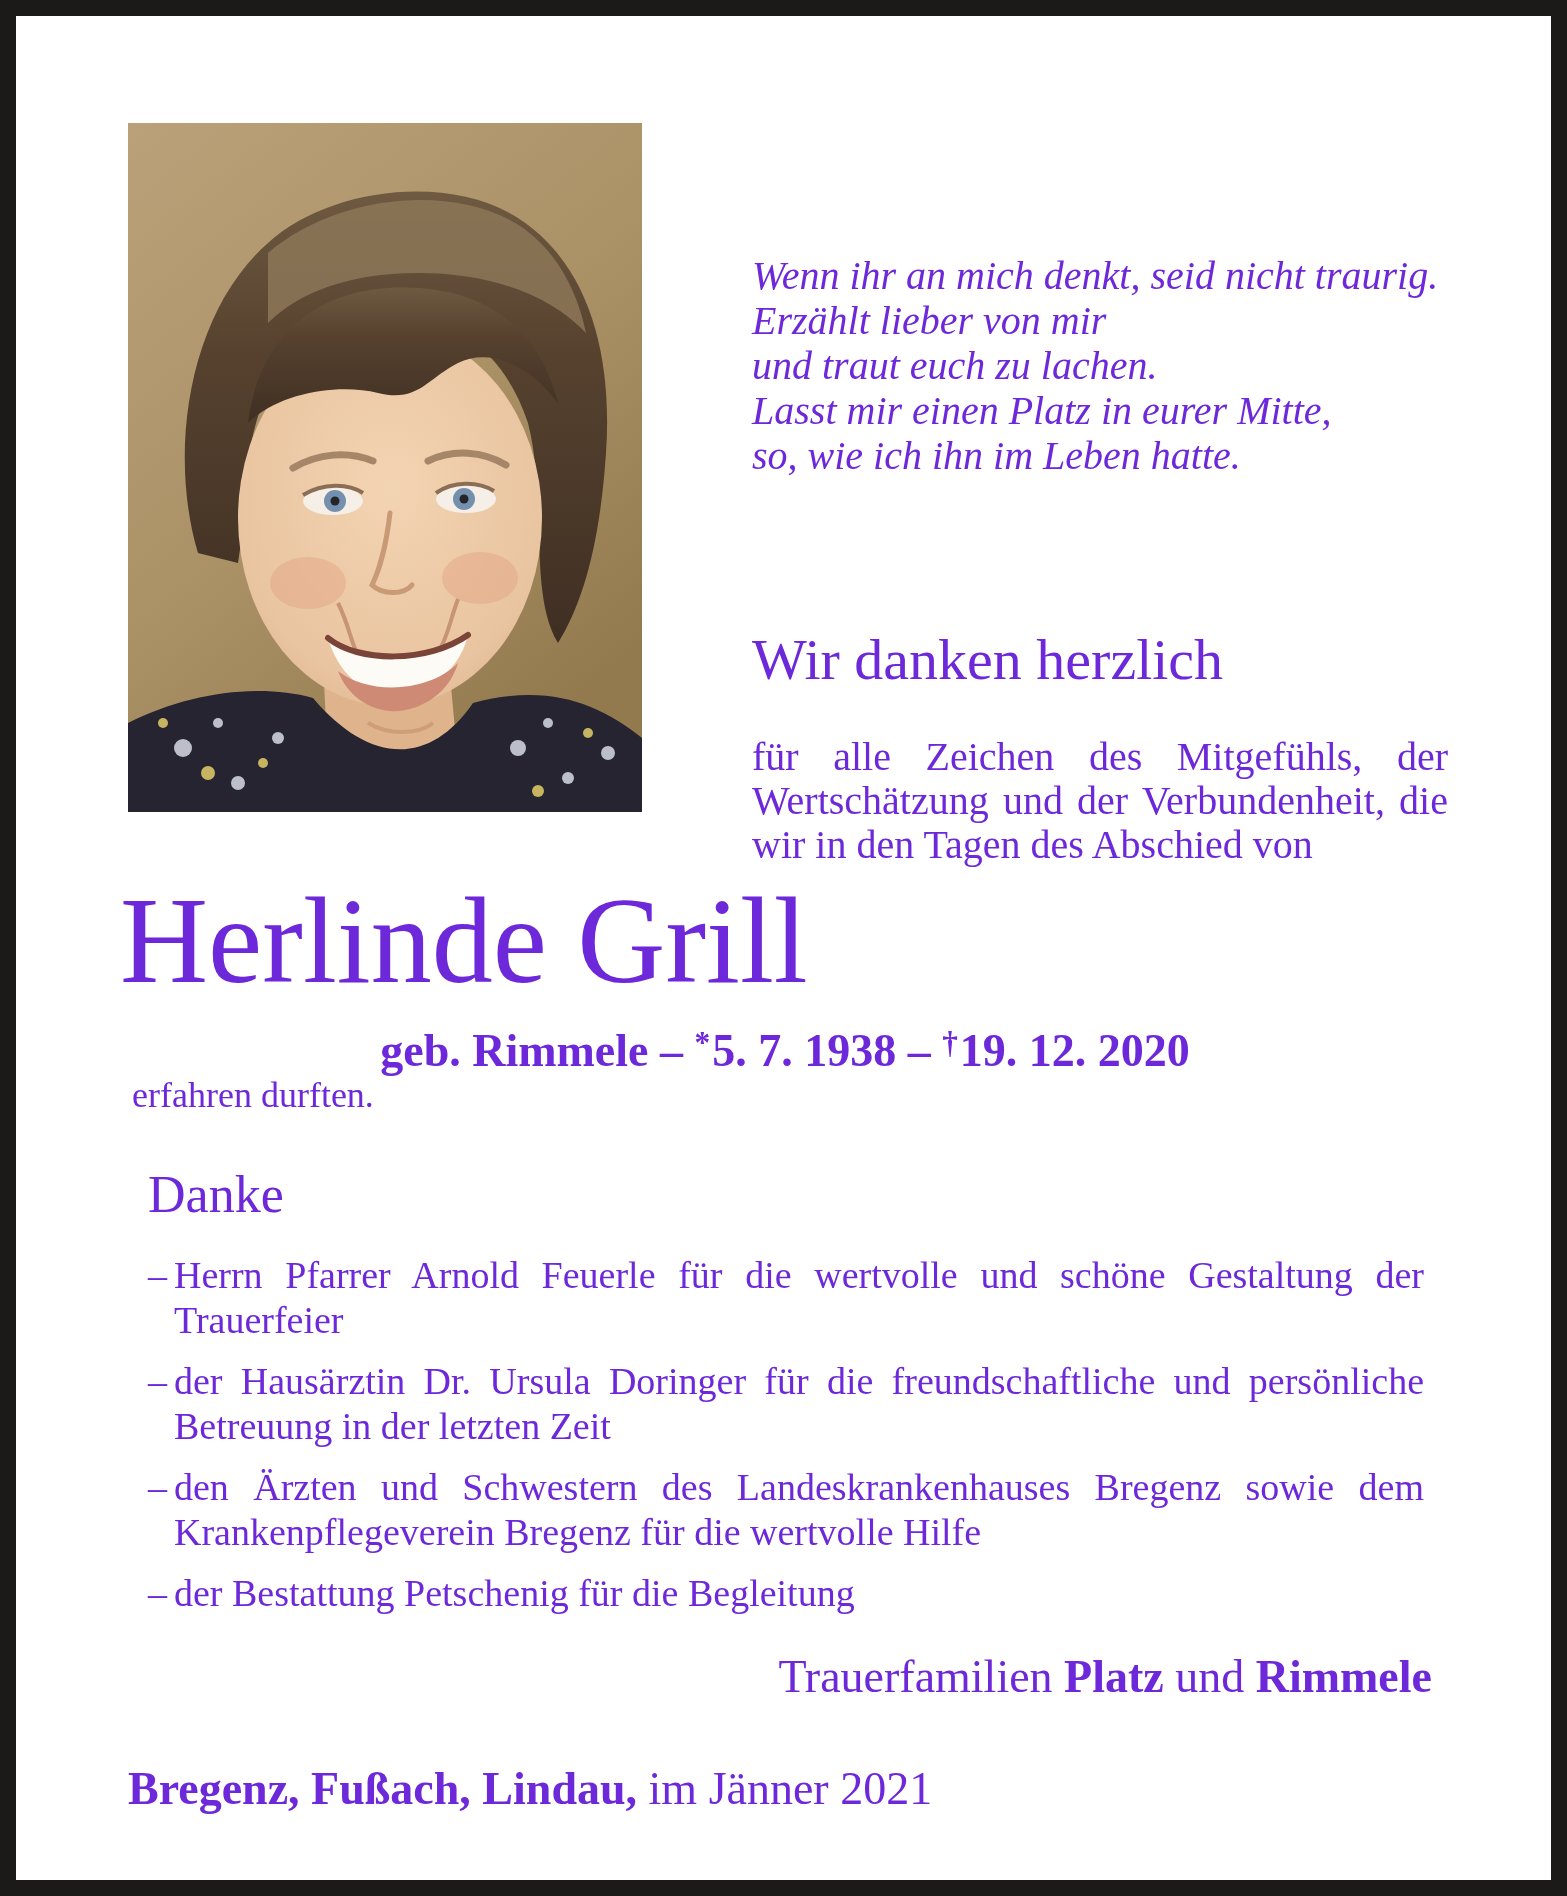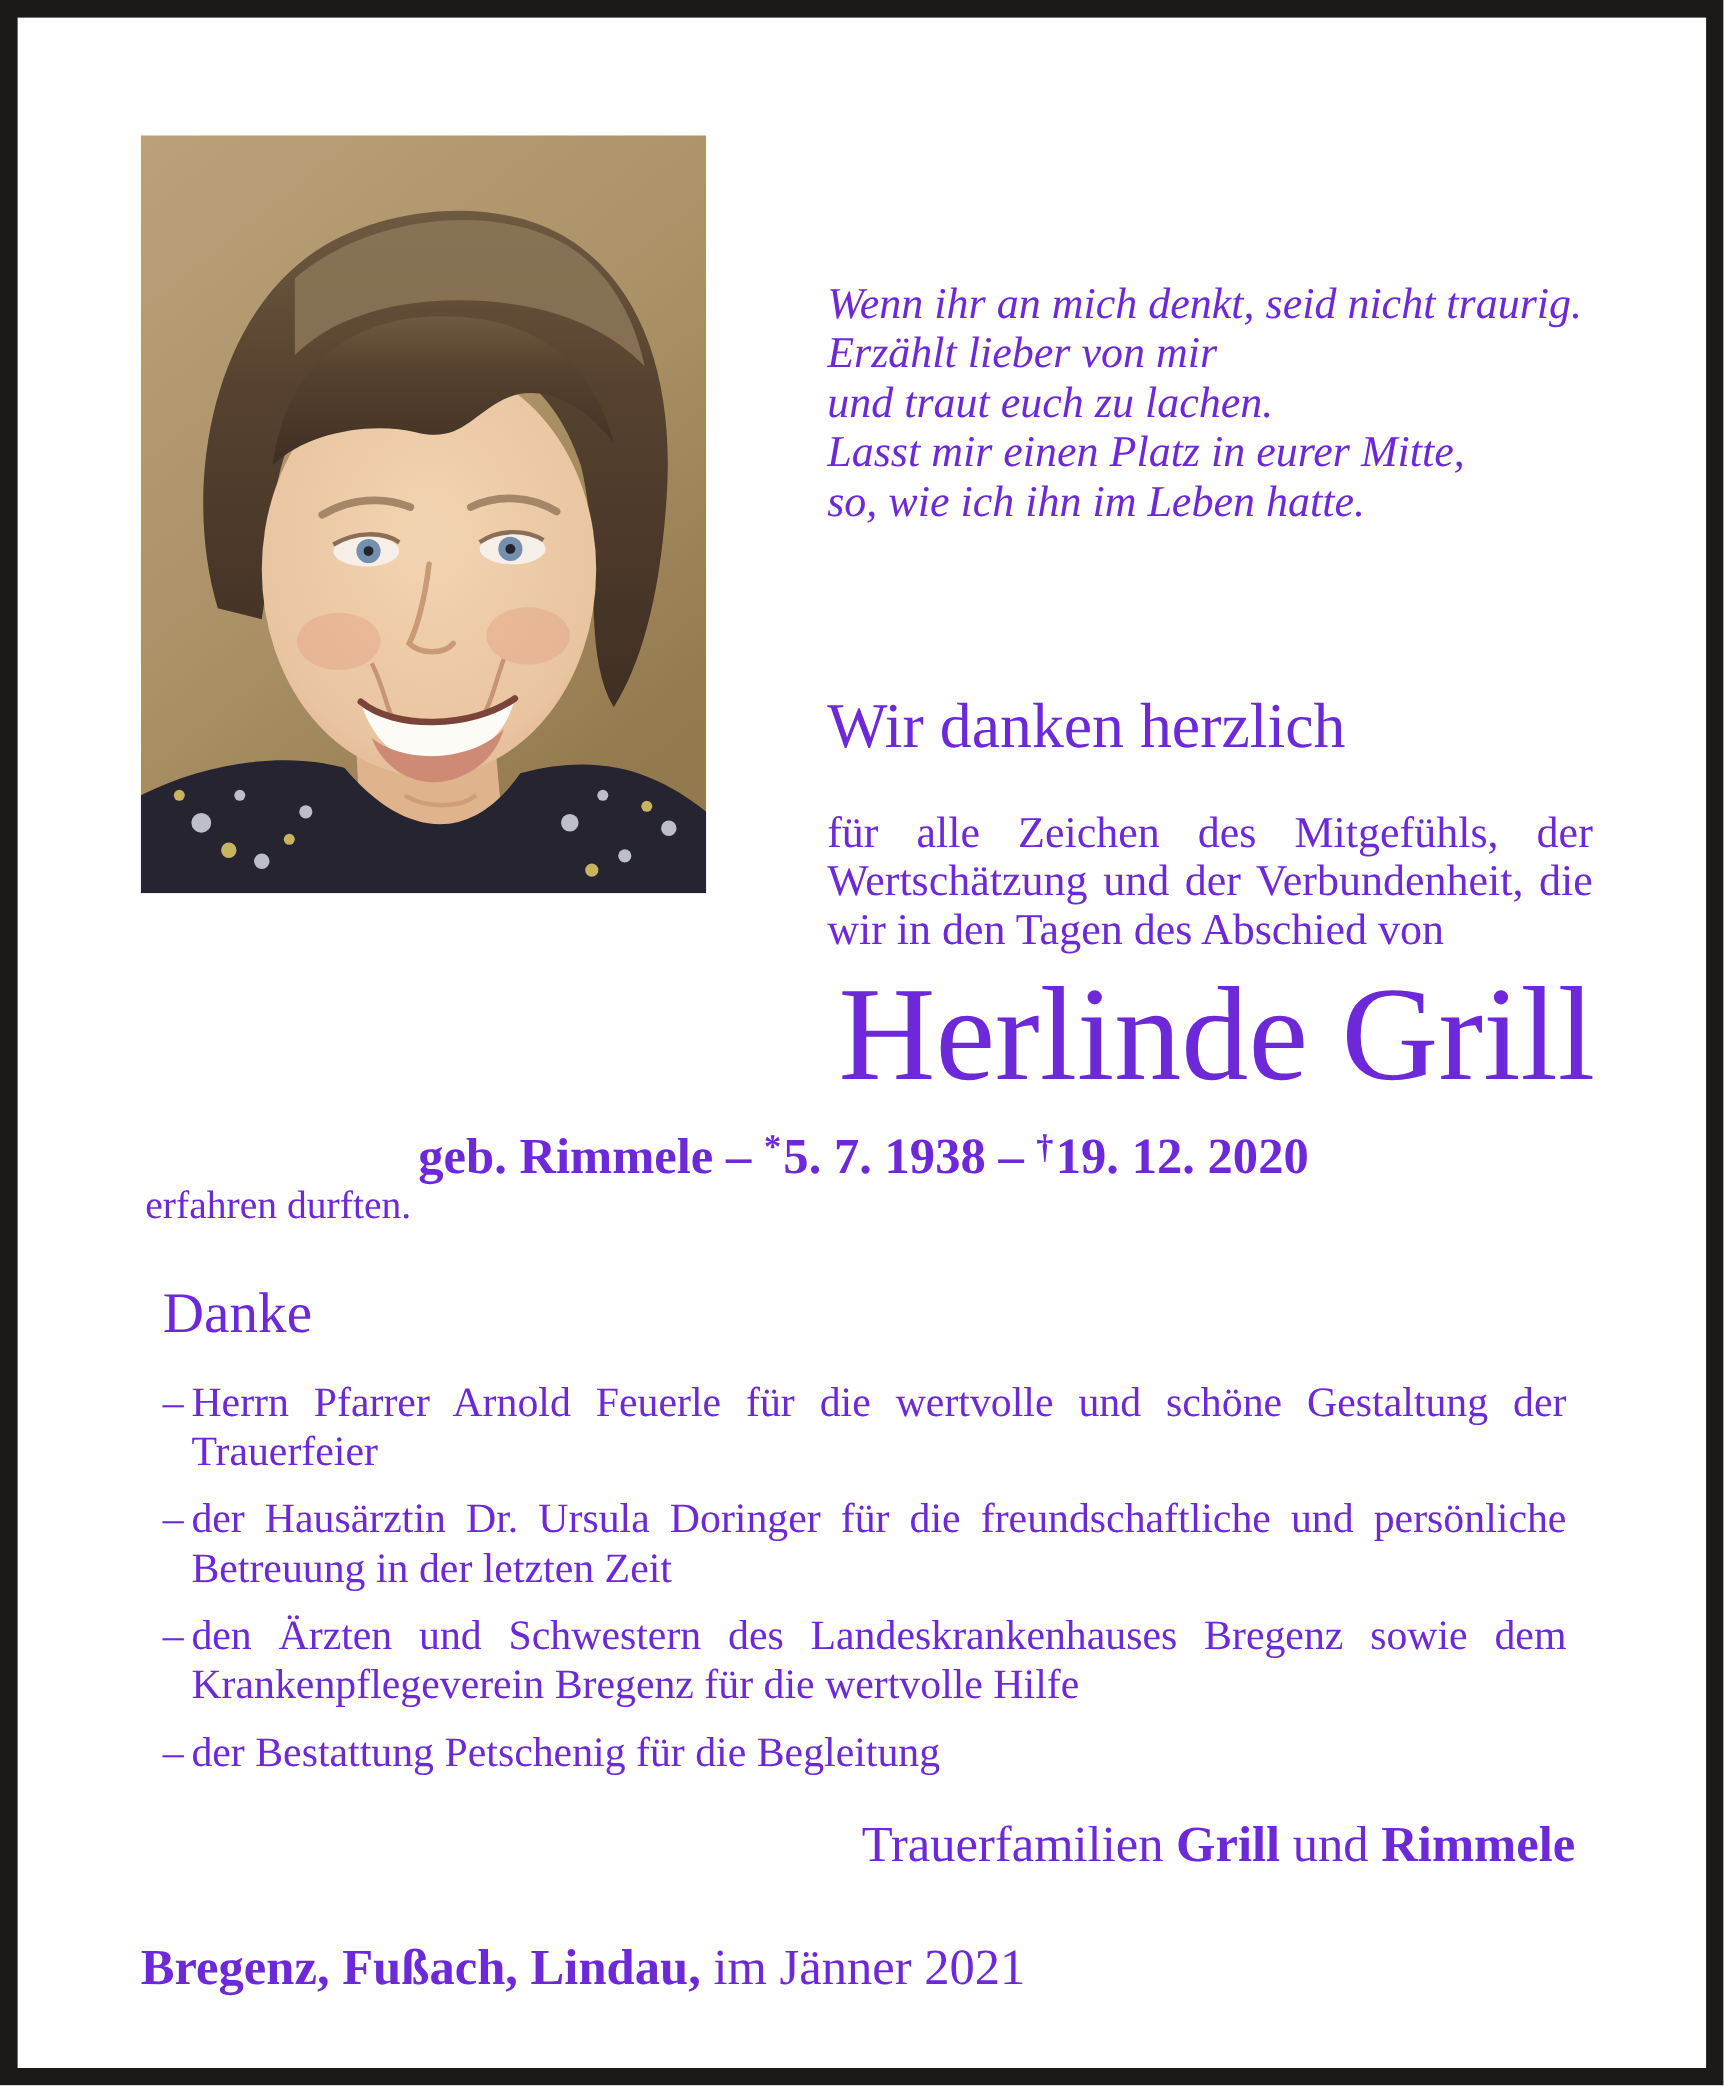--- a/index.html
+++ b/index.html
@@ -36,21 +36,21 @@
   .thanks-para {
     position:absolute; left:752px; top:735px;
     width:696px;
     font-size:40px; line-height:44px;
     text-align:justify;
   }
   .name {
     position:absolute; left:120px; top:873px;
     width:1330px;
     font-size:122px; line-height:1.12;
-    text-align:right;
+    text-align:left;
   }
   .subtitle {
     position:absolute; left:120px; top:1026px;
     width:1330px;
     font-size:46px; line-height:1.1;
     font-weight:bold;
     text-align:center;
     font-family:Liberation Serif, serif;
   }
   .subtitle .sym {
@@ -202,21 +202,21 @@
 
       <li><span class="dash">–</span><span>der Hausärztin Dr. Ursula Doringer für die freundschaftliche und persön­liche Betreuung in der letzten Zeit</span></li>
 
       <li><span class="dash">–</span><span>den Ärzten und Schwestern des Landeskrankenhauses Bregenz sowie dem Krankenpflegeverein Bregenz für die wertvolle Hilfe</span></li>
 
       <li><span class="dash">–</span><span>der Bestattung Petschenig für die Begleitung</span></li>
 
     </ul>
 
   <div class="signature">
-    <span>Trauerfamilien </span><span class="fam">Grill</span><span> und </span><span class="fam">Rimmele</span>
+    <span>Trauerfamilien </span><span class="fam">Platz</span><span> und </span><span class="fam">Rimmele</span>
   </div>
 
   <div class="footer">
     <span class="places">Bregenz, Fußach, Lindau,</span><span> im Jänner 2021</span>
   </div>
 
   <div class="frame"></div>
 </div>
 
 </body></html>

